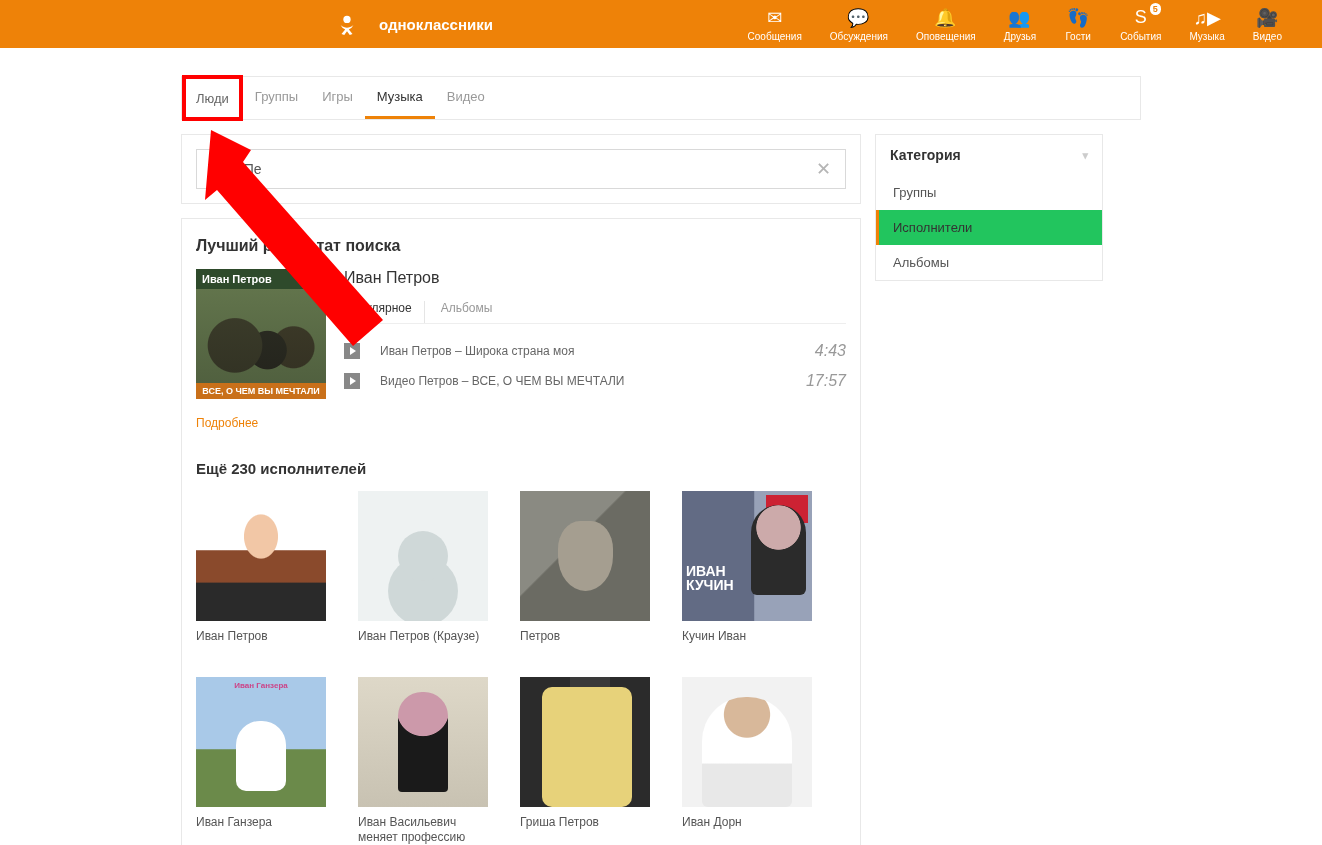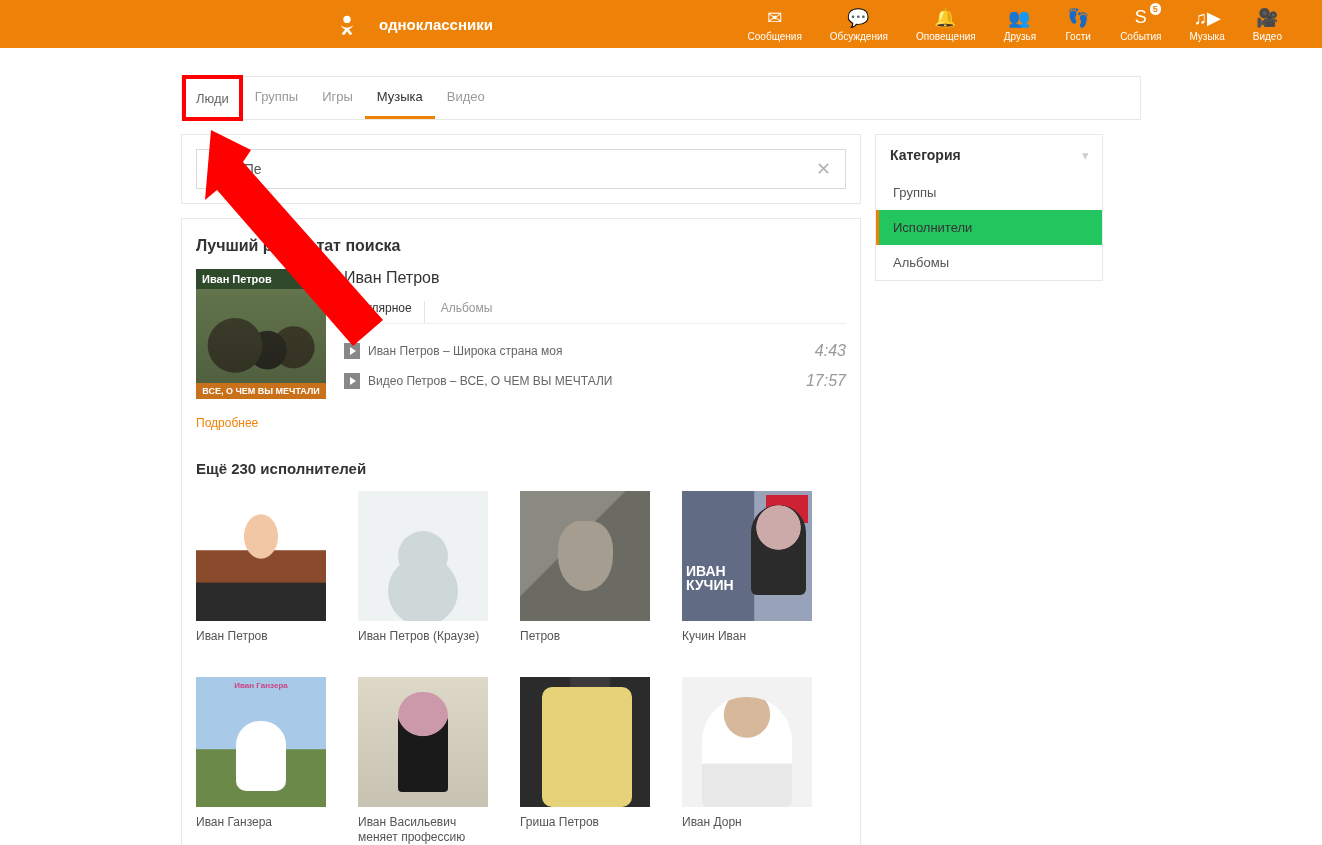--- a/index.html
+++ b/index.html
@@ -45,21 +45,21 @@
   .album-art .bottom-strip { background: #c9701a; color: #fff; font-size: 9px; text-align: center; padding: 3px 2px; font-weight: bold; }
   .more-link { color: #ee8208; font-size: 12px; margin-top: 17px; display: inline-block; cursor: pointer; }
 
   .best-right { flex: 1; }
   .artist-title { font-size: 16px; color: #333; margin-bottom: 14px; }
   .subtabs { display: flex; gap: 0; border-bottom: 1px solid #eee; margin-bottom: 12px; font-size: 12px; }
   .subtab { padding: 0 12px 8px 0; margin-right: 8px; color: #999; cursor: pointer; border-right: 1px solid #e5e5e5; }
   .subtab:last-child { border-right: 0; padding-left: 8px; }
   .subtab.on { color: #333; }
 
-  .track { display: flex; align-items: center; gap: 8px; padding: 6px 0; font-size: 12px; color: #666; }
+  .track { display: flex; align-items: center; gap: 20px; padding: 6px 0; font-size: 12px; color: #666; }
   .play-ic { width: 16px; height: 16px; background: #888; display: flex; align-items: center; justify-content: center; }
   .play-ic::after { content: ""; border-left: 6px solid #fff; border-top: 4px solid transparent; border-bottom: 4px solid transparent; margin-left: 1px; }
   .track .title { flex: 1; }
   .track .dur { color: #999; font-size: 16px; font-style: italic; }
 
   .more-heading { font-size: 15px; font-weight: bold; margin: 30px 0 14px 0; }
   .artist-grid { display: flex; flex-wrap: wrap; gap: 32px 32px; }
   .artist-card { width: 130px; cursor: pointer; }
   .thumb { width: 130px; height: 130px; background: #ccc; position: relative; overflow: hidden; }
   .artist-name { font-size: 12px; color: #555; margin-top: 8px; line-height: 1.3; }

